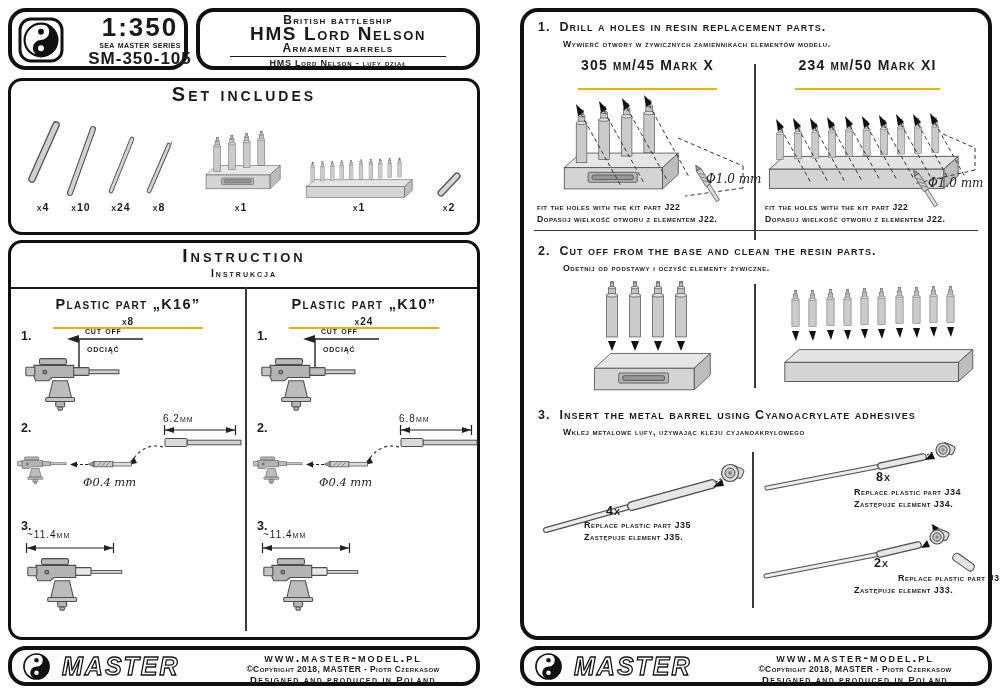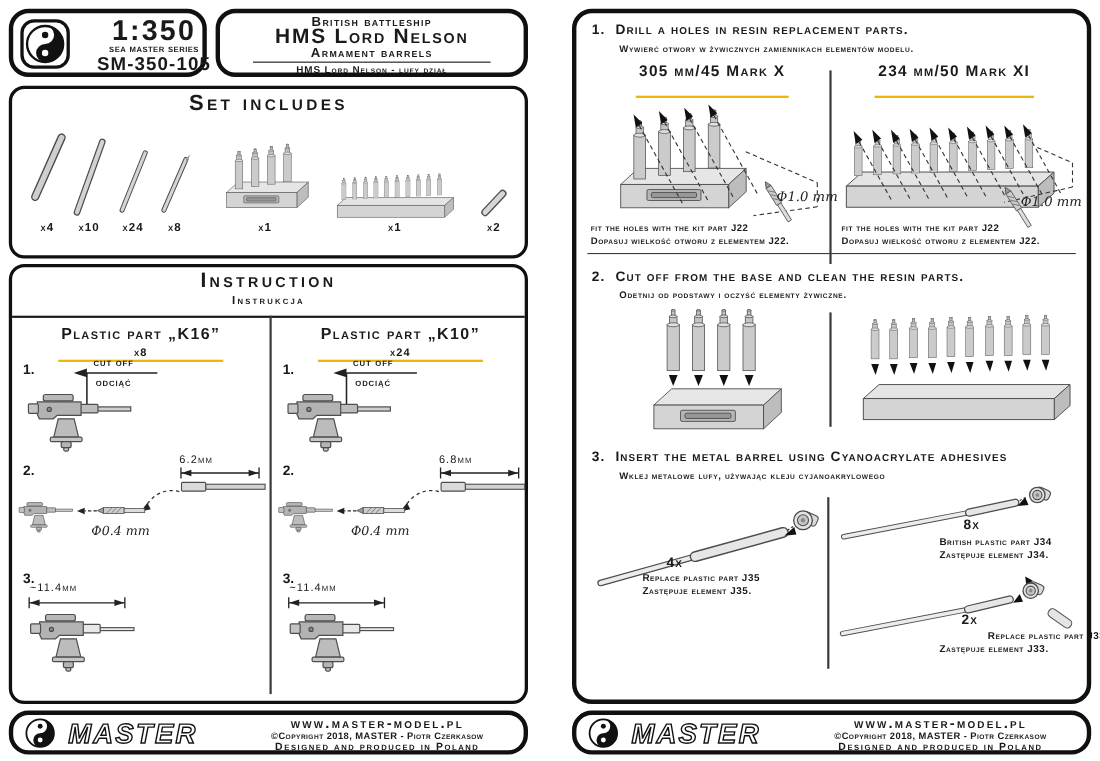--- a/index.html
+++ b/index.html
@@ -494,21 +494,21 @@
     <line x1="164" y1="17" x2="170" y2="14" stroke="#333" stroke-width="1.2" stroke-dasharray="2,2"></line>
     <polygon points="162,22 169,14 172,21" fill="#111"></polygon>
     <g transform="translate(181,4) rotate(24)">
           <rect x="0" y="0" width="13" height="9" rx="3" fill="#d9d9d9" stroke="#4d4d4d"></rect>
         </g>
     <circle cx="180" cy="12" r="7" fill="#e3e3e3" stroke="#4d4d4d" stroke-width="1.2"></circle>
     <circle cx="180" cy="12" r="4.2" fill="#c6c6c6" stroke="#4d4d4d"></circle>
     <circle cx="180" cy="12" r="1.7" fill="#8a8a8a"></circle>
   </svg>
   <div class="qtybig" style="left:876px;top:470px;">8x</div>
-  <div class="repl" style="left:854px;top:487px;">British plastic part J34</div>
+  <div class="repl" style="left:854px;top:487px;">Replace plastic part J34</div>
   <div class="repl" style="left:854px;top:499px;">Zastępuje element J34.</div>
 
   <svg class="d" style="left:760px;top:522px;" width="226" height="62">
     <line x1="6" y1="54" x2="120" y2="32" stroke="#4d4d4d" stroke-width="5" stroke-linecap="round"></line>
     <line x1="6" y1="54" x2="120" y2="32" stroke="#ececec" stroke-width="3.2" stroke-linecap="round"></line>
     <line x1="120" y1="32" x2="158" y2="23" stroke="#4d4d4d" stroke-width="7.5" stroke-linecap="round"></line>
     <line x1="120" y1="32" x2="158" y2="23" stroke="#e6e6e6" stroke-width="5.2" stroke-linecap="round"></line>
     <polygon points="161,26 167,18 170,25" fill="#111"></polygon>
     <polygon points="172,2 179,6 173,10" fill="#111"></polygon>
     <line x1="175" y1="8" x2="177" y2="12" stroke="#333" stroke-width="1.2" stroke-dasharray="2,2"></line>

